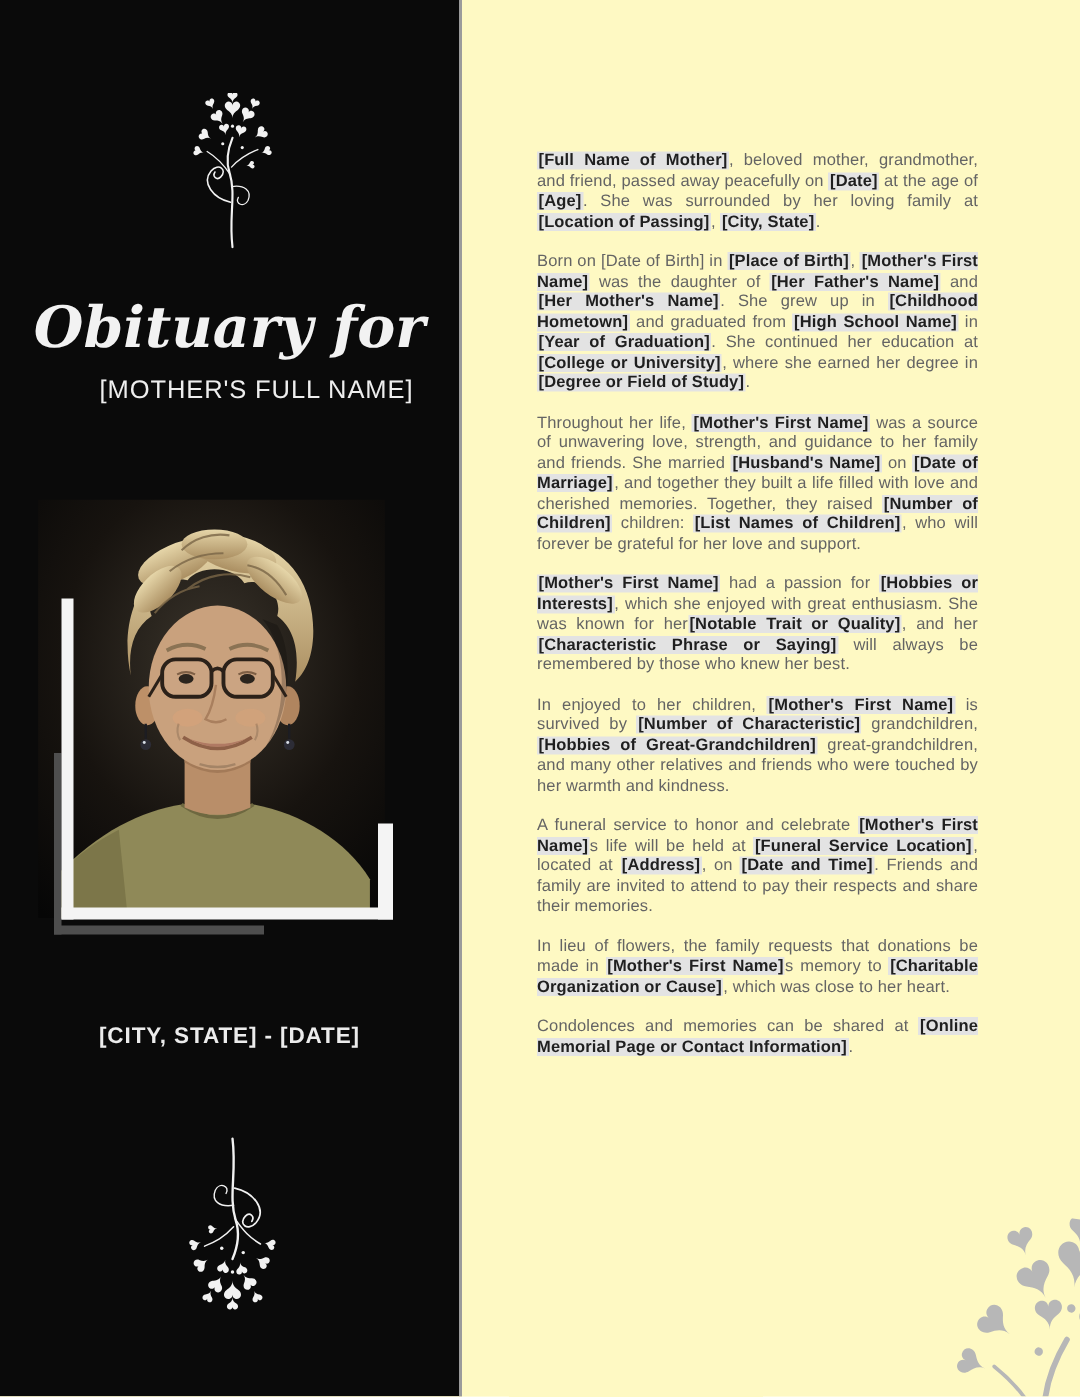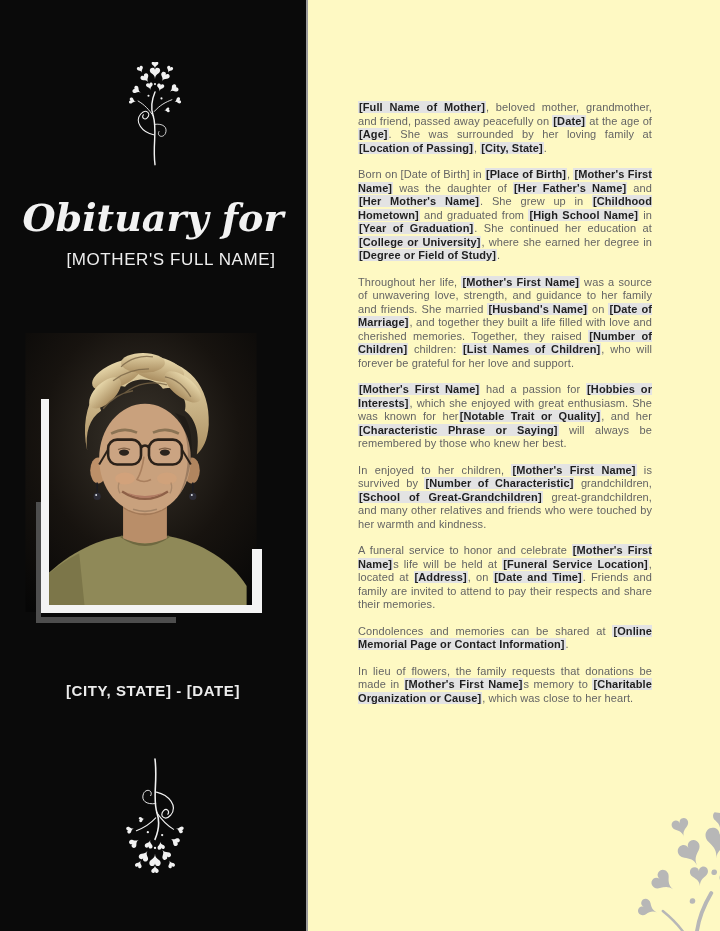--- a/index.html
+++ b/index.html
@@ -80,24 +80,24 @@
 
   <svg class="orn orn-corner" viewBox="0 0 120 160">
     <use href="#sprig"></use>
   </svg>
 
   <div class="article">
       <p><span class="ph">[Full Name of Mother]</span><span>, beloved mother, grandmother, and friend, passed away peacefully on </span><span class="ph">[Date]</span><span> at the age of </span><span class="ph">[Age]</span><span>. She was surrounded by her loving family at </span><span class="ph">[Location of Passing]</span><span>, </span><span class="ph">[City, State]</span><span>.</span></p>
       <p><span>Born on [Date of Birth] in </span><span class="ph">[Place of Birth]</span><span>, </span><span class="ph">[Mother's First Name]</span><span> was the daughter of </span><span class="ph">[Her Father's Name]</span><span> and </span><span class="ph">[Her Mother's Name]</span><span>. She grew up in </span><span class="ph">[Childhood Hometown]</span><span> and graduated from </span><span class="ph">[High School Name]</span><span> in </span><span class="ph">[Year of Graduation]</span><span>. She continued her education at </span><span class="ph">[College or University]</span><span>, where she earned her degree in </span><span class="ph">[Degree or Field of Study]</span><span>.</span></p>
       <p><span>Throughout her life, </span><span class="ph">[Mother's First Name]</span><span> was a source of unwavering love, strength, and guidance to her family and friends. She married </span><span class="ph">[Husband's Name]</span><span> on </span><span class="ph">[Date of Marriage]</span><span>, and together they built a life filled with love and cherished memories. Together, they raised </span><span class="ph">[Number of Children]</span><span> children: </span><span class="ph">[List Names of Children]</span><span>, who will forever be grateful for her love and support.</span></p>
       <p><span class="ph">[Mother's First Name]</span><span> had a passion for </span><span class="ph">[Hobbies or Interests]</span><span>, which she enjoyed with great enthusiasm. She was known for her</span><span class="ph">[Notable Trait or Quality]</span><span>, and her </span><span class="ph">[Characteristic Phrase or Saying]</span><span> will always be remembered by those who knew her best.</span></p>
-      <p><span>In enjoyed to her children, </span><span class="ph">[Mother's First Name]</span><span> is survived by </span><span class="ph">[Number of Characteristic]</span><span> grandchildren, </span><span class="ph">[School of Great-Grandchildren]</span><span> great-grandchildren, and many other relatives and friends who were touched by her warmth and kindness.</span></p>
+      <p><span>In enjoyed to her children, </span><span class="ph">[Mother's First Name]</span><span> is survived by </span><span class="ph">[Number of Characteristic]</span><span> grandchildren, </span><span class="ph">[Hobbies of Great-Grandchildren]</span><span> great-grandchildren, and many other relatives and friends who were touched by her warmth and kindness.</span></p>
       <p><span>A funeral service to honor and celebrate </span><span class="ph">[Mother's First Name]</span><span>s life will be held at </span><span class="ph">[Funeral Service Location]</span><span>, located at </span><span class="ph">[Address]</span><span>, on </span><span class="ph">[Date and Time]</span><span>. Friends and family are invited to attend to pay their respects and share their memories.</span></p>
+      <p><span>In lieu of flowers, the family requests that donations be made in </span><span class="ph">[Mother's First Name]</span><span>s memory to </span><span class="ph">[Charitable Organization or Cause]</span><span>, which was close to her heart.</span></p>
       <p><span>Condolences and memories can be shared at </span><span class="ph">[Online Memorial Page or Contact Information]</span><span>.</span></p>
-      <p><span>In lieu of flowers, the family requests that donations be made in </span><span class="ph">[Mother's First Name]</span><span>s memory to </span><span class="ph">[Charitable Organization or Cause]</span><span>, which was close to her heart.</span></p>
     </div>
 
   <div class="sidebar">
 
     <svg class="orn orn-top" viewBox="0 0 120 160">
       <use href="#sprig"></use>
     </svg>
 
     <div class="script-title">Obituary for</div>
     <div class="name-title">[MOTHER'S FULL NAME]</div>

